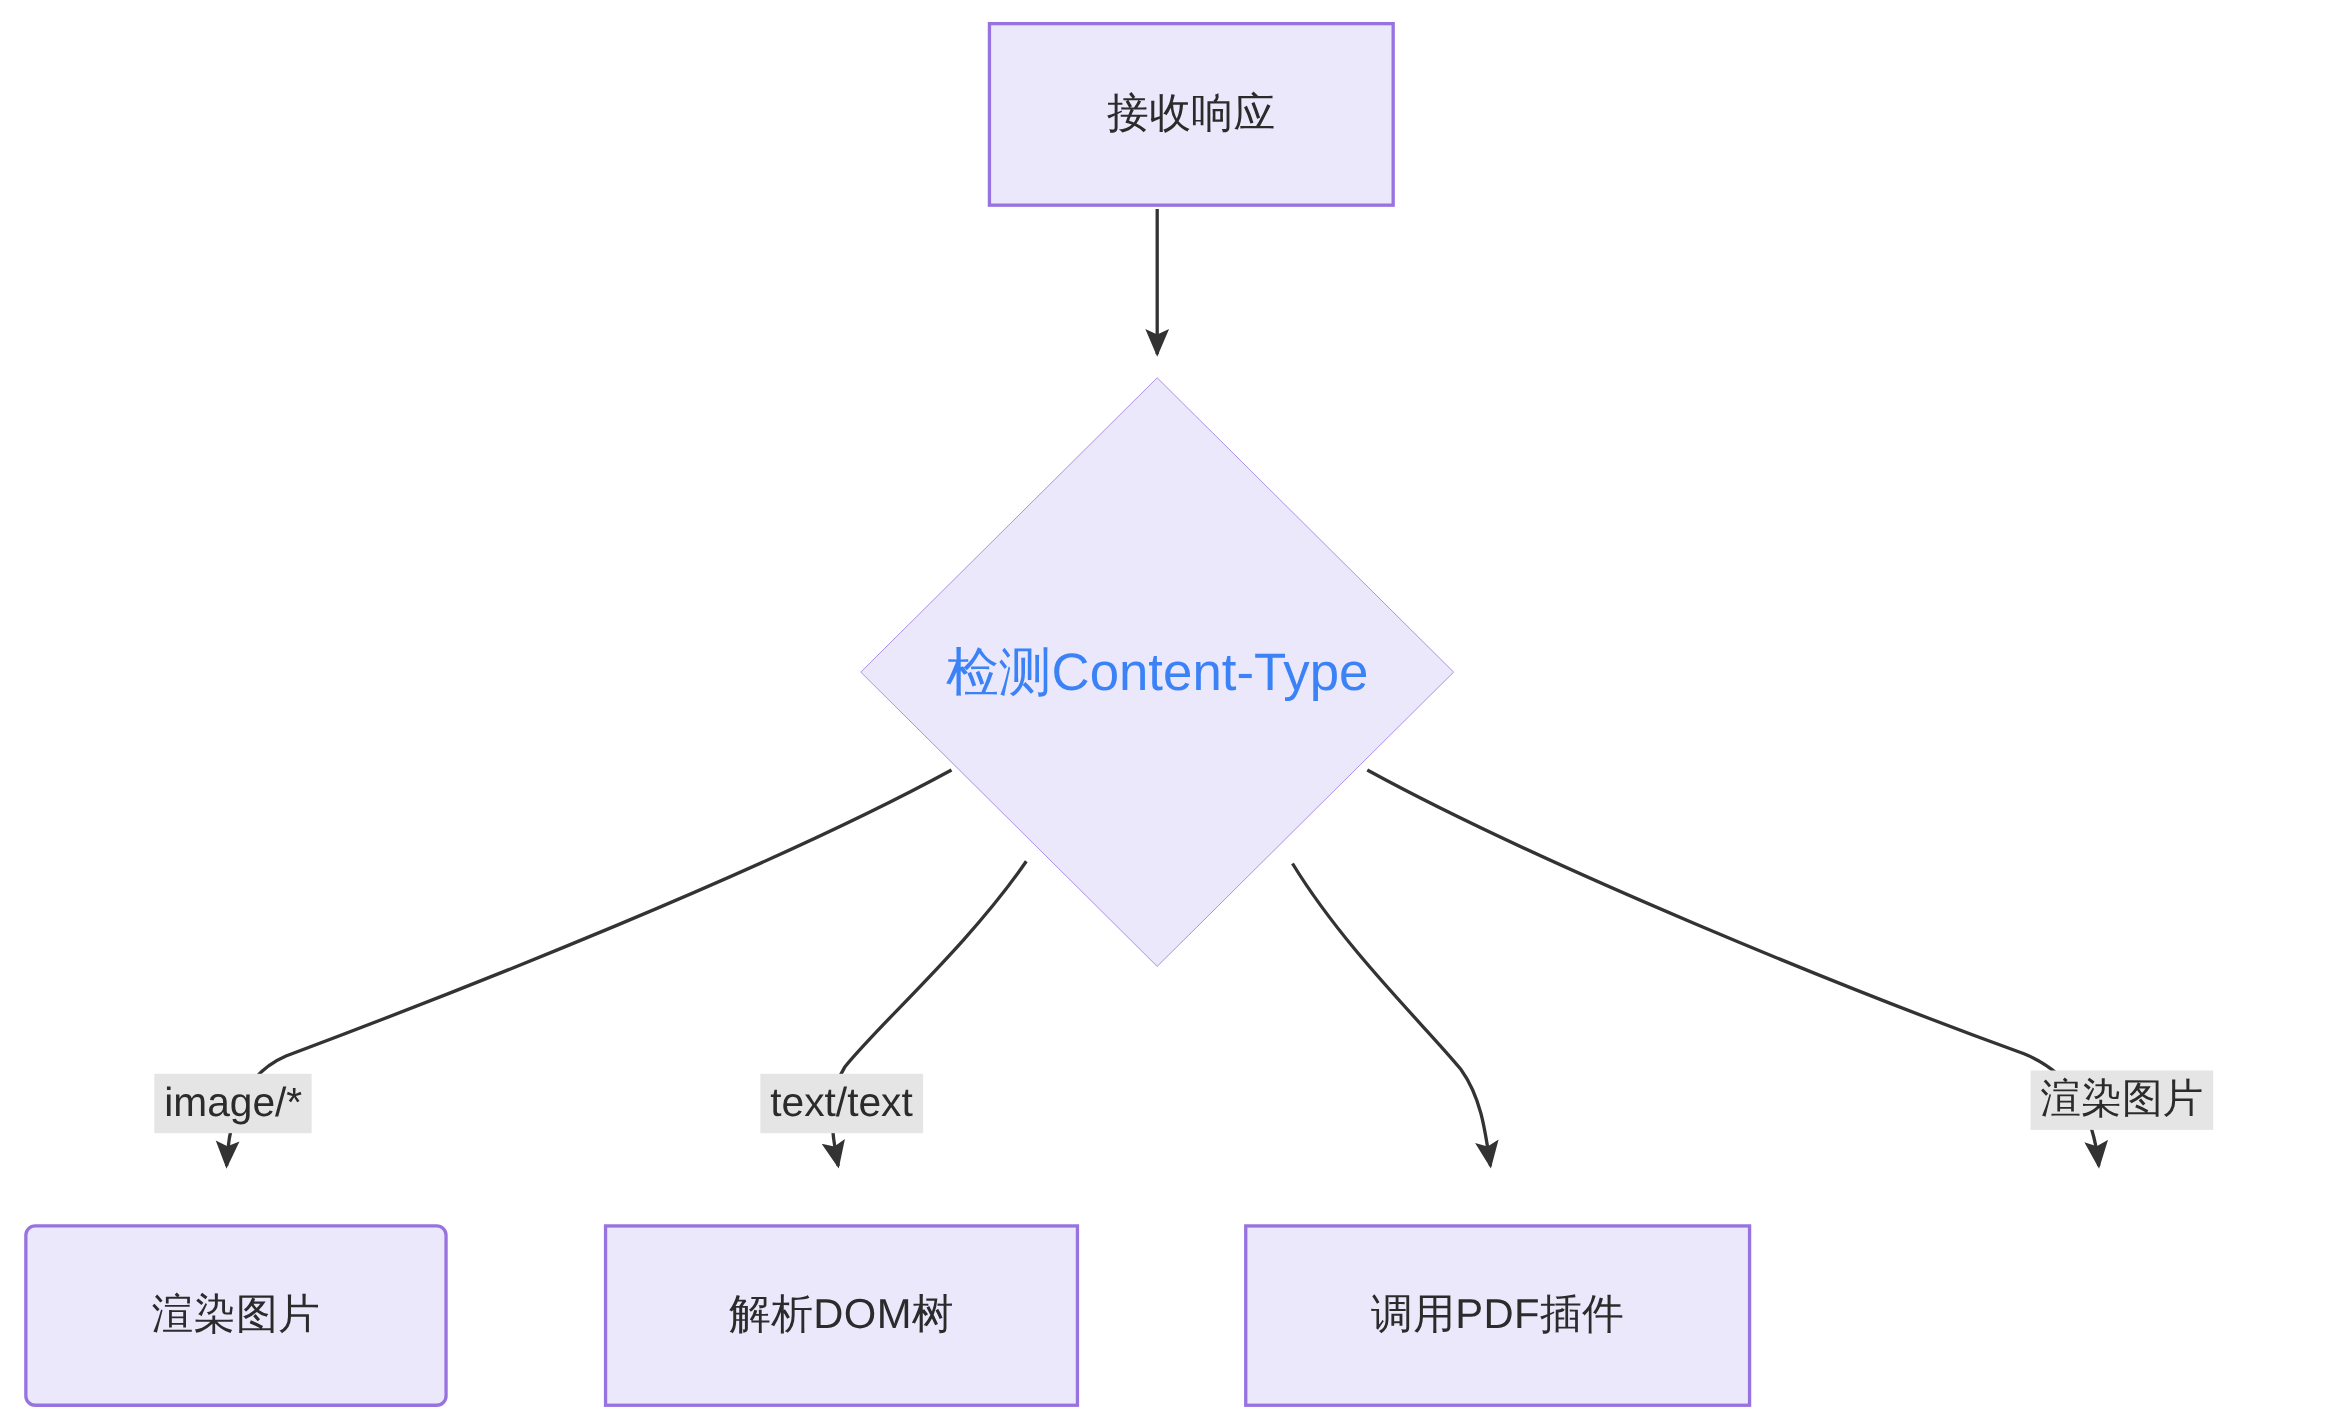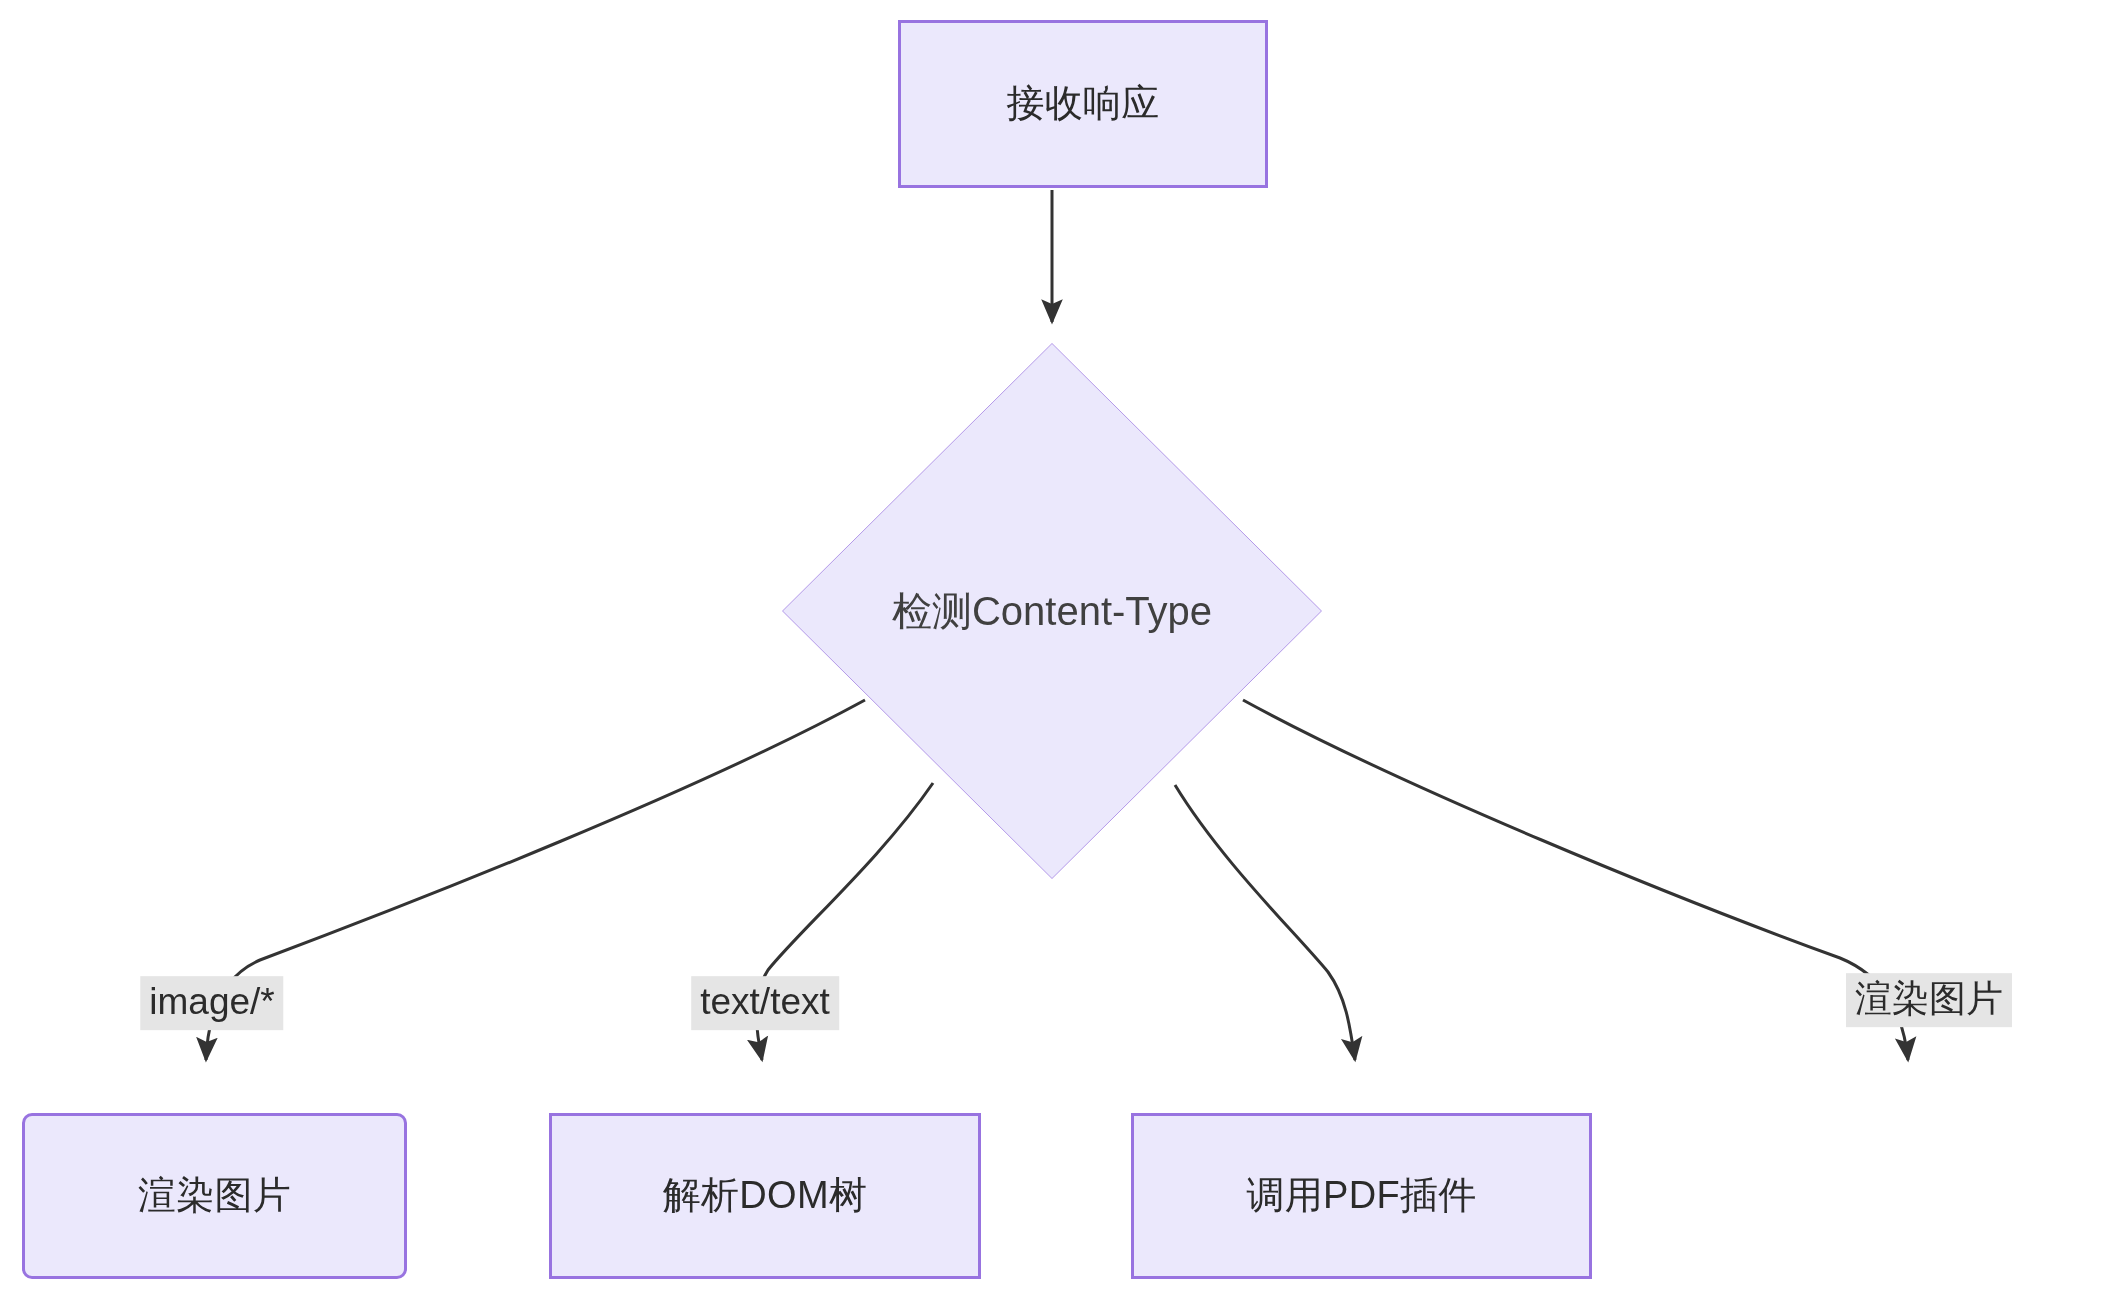--- a/index.html
+++ b/index.html
@@ -52,22 +52,22 @@
   .decision-shape {
     position: absolute;
     left: 0;
     top: 0;
     width: 100%;
     height: 100%;
   }
   .decision-label {
     position: relative;
     z-index: 2;
-    font-size: 40px;
-    color: #404040;
+    font-size: 48px;
+    color: #3b82f6;
     white-space: nowrap;
   }
   .edge-label {
     position: absolute;
     background: #e5e5e5;
     color: #2b2b2b;
     font-size: 37px;
     line-height: 1.18;
     padding: 4px 9px 6px 9px;
     white-space: nowrap;

